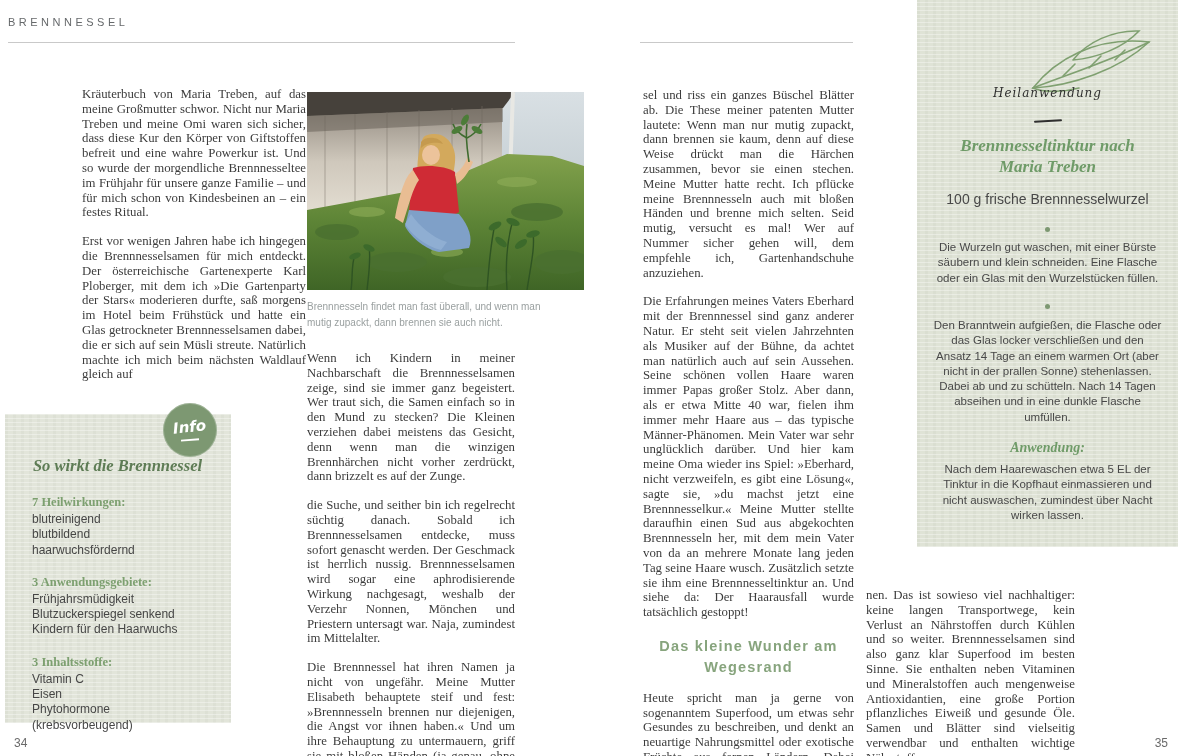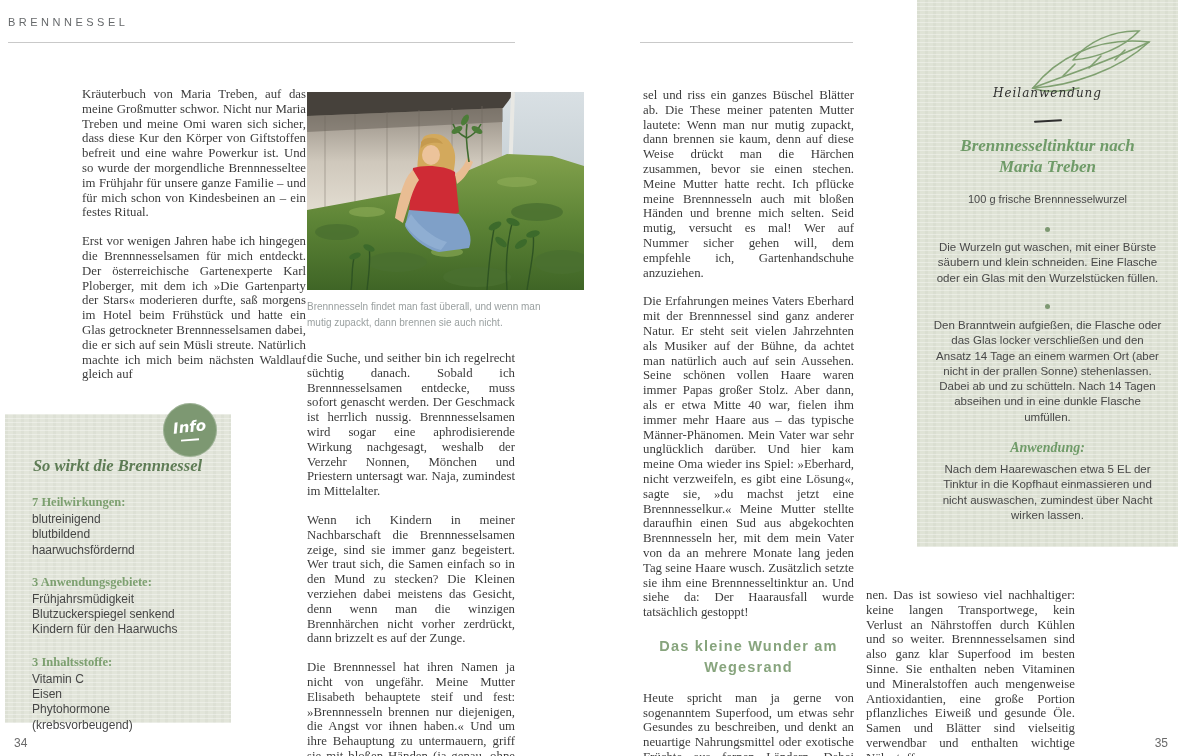--- a/index.html
+++ b/index.html
@@ -82,21 +82,21 @@
     position:absolute; left:0; top:86px; width:100%;
     font-family:"DejaVu Serif", serif; font-style:italic; font-size:12px;
     color:#2f2f2f; letter-spacing:1px;
   }
   .sidebar-label-dash { position:absolute; left:50%; top:120px; width:28px; height:2px; margin-left:-14px; background:#2f2f2f; border-radius:2px; transform:rotate(-3deg); }
   .sidebar-title {
     position:absolute; left:50%; top:135px; width:180px; margin-left:-90px;
     font-style:italic; font-weight:700; font-size:17px; line-height:21px; color:#6f9b68;
   }
   .sidebar-ing { position:absolute; left:0; top:191px; width:100%;
-    font-family:"Liberation Sans", sans-serif; font-size:11px; line-height:16.5px; color:#484848; }
+    font-family:"Liberation Sans", sans-serif; font-size:14px; line-height:16.5px; color:#484848; }
   .sidebar-dot { position:absolute; left:50%; width:5px; height:5px; margin-left:-2.5px; border-radius:50%; background:#7d9872; }
   .dot-1 { top:227px; } .dot-2 { top:304px; }
   .sidebar-step { position:absolute; left:50%; width:228px; margin-left:-114px;
     font-family:"Liberation Sans", sans-serif; font-size:11.5px; line-height:15.3px; color:#484848; }
   .step-1 { top:240px; }
   .step-2 { top:318px; }
   .sidebar-usage-heading { position:absolute; left:0; top:440px; width:100%;
     font-style:italic; font-weight:700; font-size:14px; color:#6f9b68; }
   .sidebar-usage { position:absolute; left:50%; top:462px; width:230px; margin-left:-115px;
     font-family:"Liberation Sans", sans-serif; font-size:11.5px; line-height:15.3px; color:#484848; }
@@ -230,22 +230,22 @@
         <ellipse cx="62" cy="156" rx="6" ry="3" transform="rotate(24 62 156)"></ellipse>
         <ellipse cx="48" cy="164" rx="6" ry="3" transform="rotate(-20 48 164)"></ellipse>
         <ellipse cx="194" cy="150" rx="7" ry="3.4" transform="rotate(40 194 150)"></ellipse>
         <ellipse cx="214" cy="152" rx="7" ry="3.4" transform="rotate(-35 214 152)"></ellipse>
       </g>
     </svg>
   </div>
   <div class="caption">Brennnesseln findet man fast überall, und wenn man mutig zupackt, dann brennen sie auch nicht.</div>
 
   <div class="col col-2">
+    <p>Wenn ich Kindern in meiner Nachbarschaft die Brennnesselsamen zeige, sind sie immer ganz begeistert. Wer traut sich, die Samen einfach so in den Mund zu stecken? Die Kleinen verziehen dabei meistens das Gesicht, denn wenn man die winzigen Brennhärchen nicht vorher zerdrückt, dann brizzelt es auf der Zunge.</p>
     <p>die Suche, und seither bin ich regelrecht süchtig danach. Sobald ich Brennnesselsamen entdecke, muss sofort genascht werden. Der Geschmack ist herrlich nussig. Brennnesselsamen wird sogar eine aphrodisierende Wirkung nachgesagt, weshalb der Verzehr Nonnen, Mönchen und Priestern untersagt war. Naja, zumindest im Mittelalter.</p>
-    <p>Wenn ich Kindern in meiner Nachbarschaft die Brennnesselsamen zeige, sind sie immer ganz begeistert. Wer traut sich, die Samen einfach so in den Mund zu stecken? Die Kleinen verziehen dabei meistens das Gesicht, denn wenn man die winzigen Brennhärchen nicht vorher zerdrückt, dann brizzelt es auf der Zunge.</p>
     <p>Die Brennnessel hat ihren Namen ja nicht von ungefähr. Meine Mutter Elisabeth behauptete steif und fest: »Brennnesseln brennen nur diejenigen, die Angst vor ihnen haben.« Und um ihre Behauptung zu untermauern, griff sie mit bloßen Händen (ja genau, ohne Handschuhe!) in die Brennnes-</p>
   </div>
 
   <div class="col col-3">
     <p>sel und riss ein ganzes Büschel Blätter ab. Die These meiner patenten Mutter lautete: Wenn man nur mutig zupackt, dann brennen sie kaum, denn auf diese Weise drückt man die Härchen zusammen, bevor sie einen stechen. Meine Mutter hatte recht. Ich pflücke meine Brennnesseln auch mit bloßen Händen und brenne mich selten. Seid mutig, versucht es mal! Wer auf Nummer sicher gehen will, dem empfehle ich, Gartenhandschuhe anzuziehen.</p>
     <p>Die Erfahrungen meines Vaters Eberhard mit der Brennnessel sind ganz anderer Natur. Er steht seit vielen Jahrzehnten als Musiker auf der Bühne, da achtet man natürlich auch auf sein Aussehen. Seine schönen vollen Haare waren immer Papas großer Stolz. Aber dann, als er etwa Mitte 40 war, fielen ihm immer mehr Haare aus – das typische Männer-Phänomen. Mein Vater war sehr unglücklich darüber. Und hier kam meine Oma wieder ins Spiel: »Eberhard, nicht verzweifeln, es gibt eine Lösung«, sagte sie, »du machst jetzt eine Brennnesselkur.« Meine Mutter stellte daraufhin einen Sud aus abgekochten Brennnesseln her, mit dem mein Vater von da an mehrere Monate lang jeden Tag seine Haare wusch. Zusätzlich setzte sie ihm eine Brennnesseltinktur an. Und siehe da: Der Haarausfall wurde tatsächlich gestoppt!</p>
     <h3 class="section-heading">Das kleine Wunder am Wegesrand</h3>
     <p style="margin-top:0;">Heute spricht man ja gerne von sogenanntem Superfood, um etwas sehr Gesundes zu beschreiben, und denkt an neuartige Nahrungsmittel oder exotische Früchte aus fernen Ländern. Dabei vergisst man, dass wir solche hochwertigen Vitalstoffspender nicht importieren müssen, sondern direkt vor der eigenen Haustüre finden und ernten kön-</p>
   </div>
 

